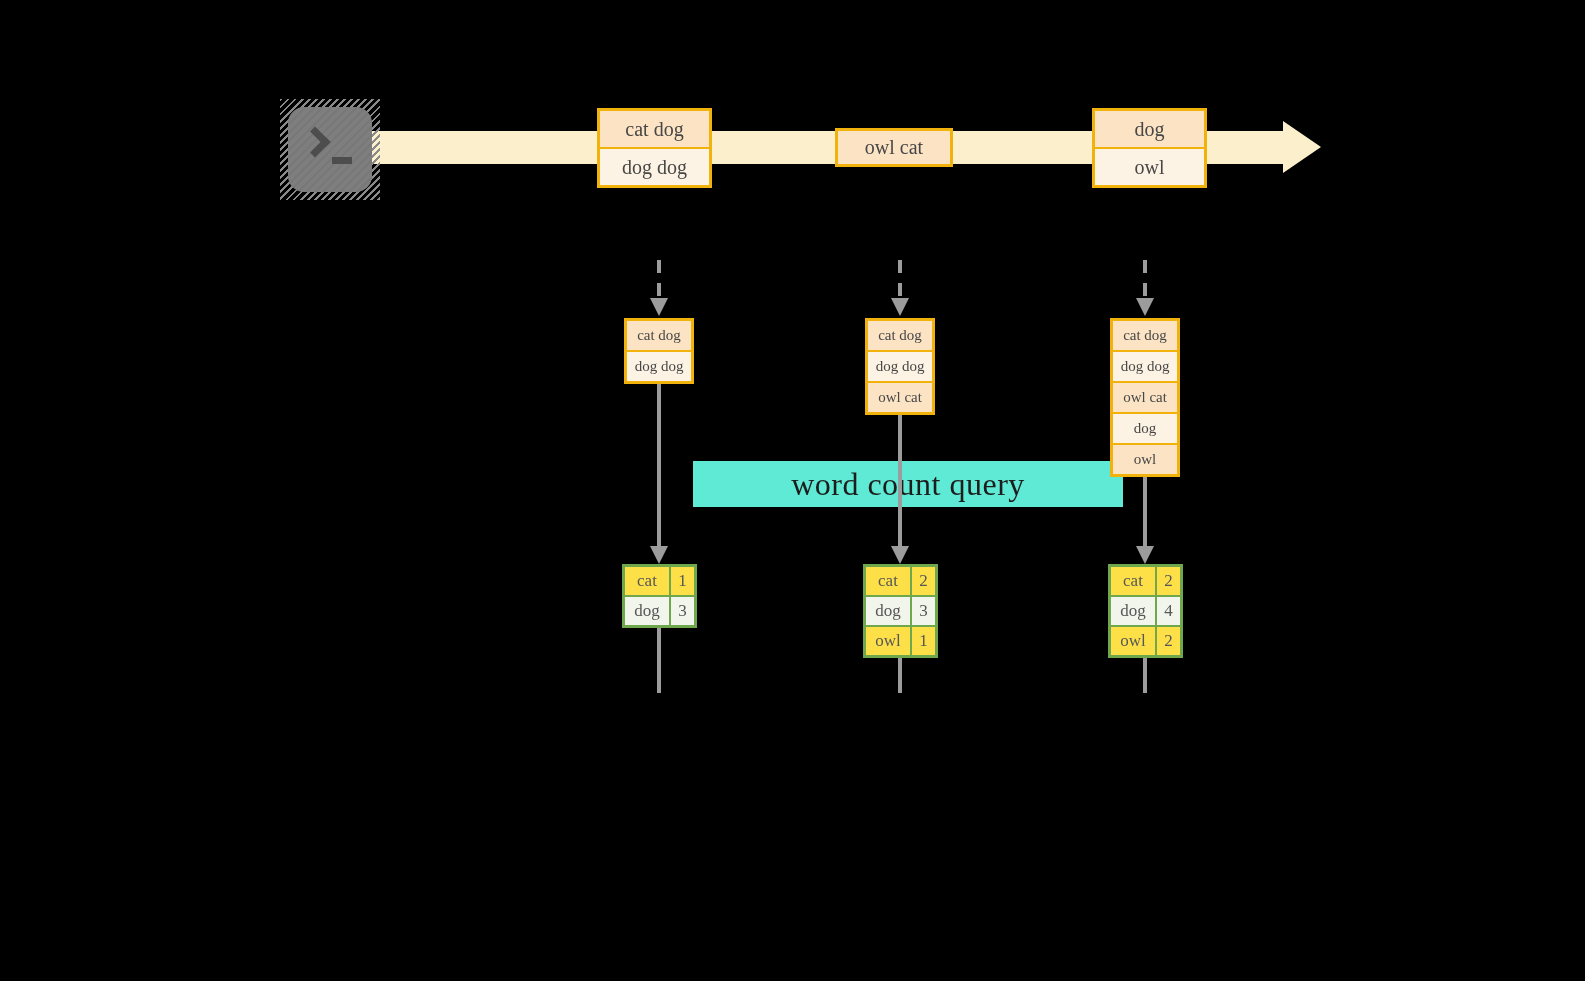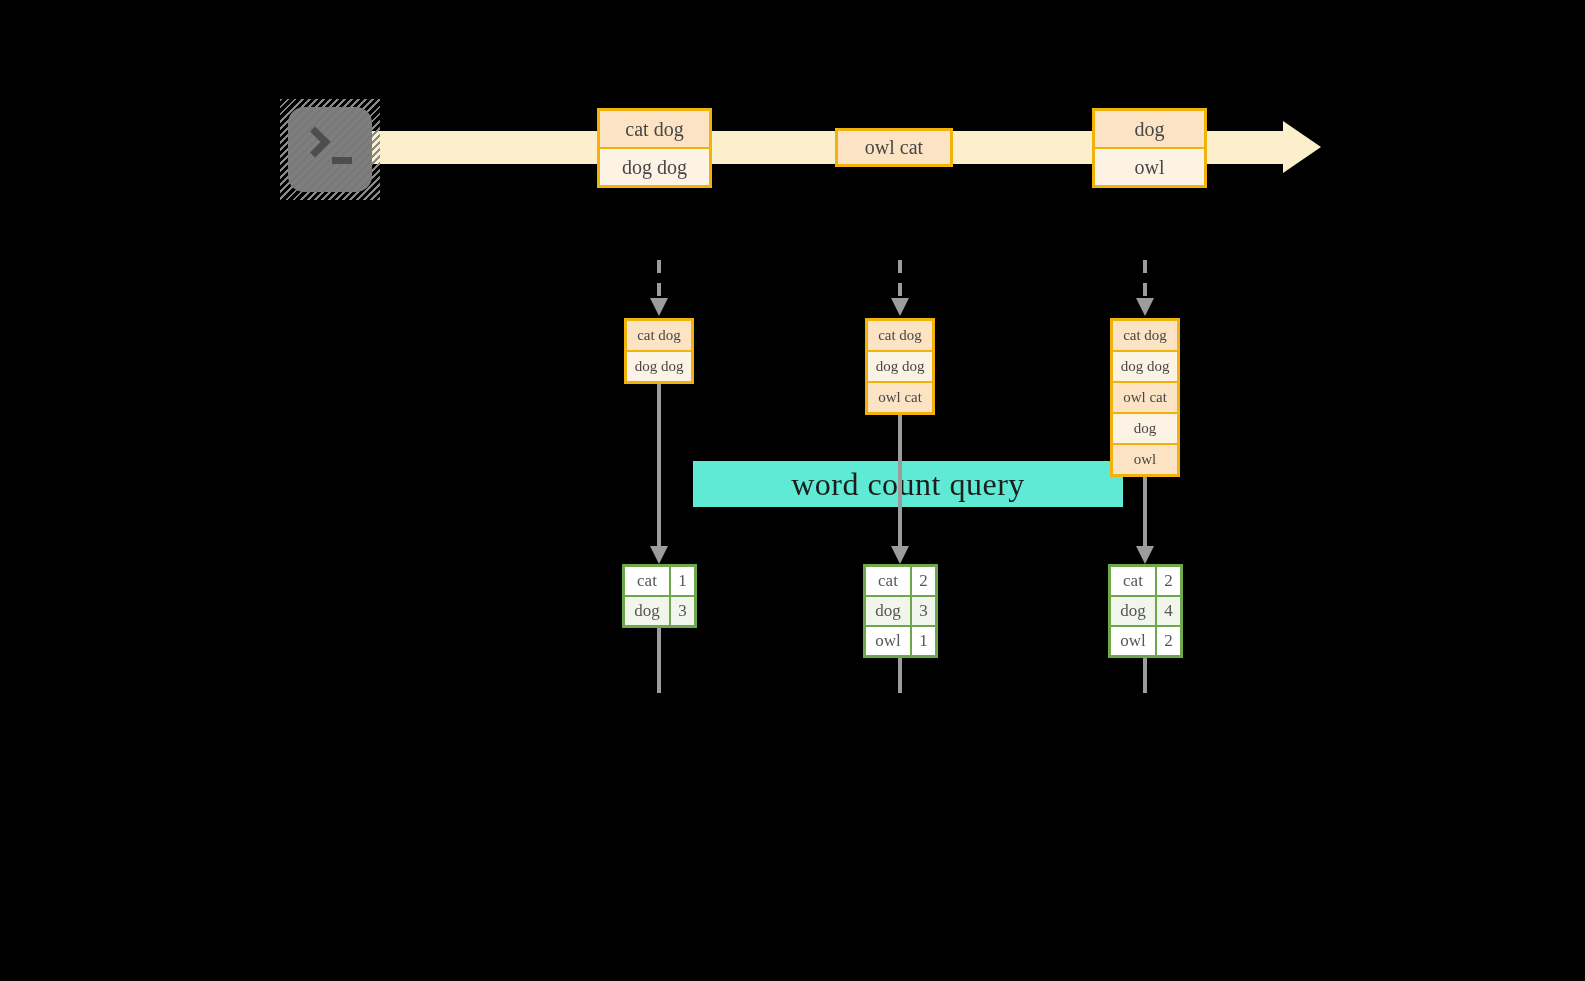--- a/index.html
+++ b/index.html
@@ -25,21 +25,21 @@
   .vdash{position:absolute;width:4px;z-index:3;
     background:repeating-linear-gradient(180deg,#9c9c9c 0 13px,transparent 13px 23px);}
   .ahead{position:absolute;width:0;height:0;z-index:6;
     border-left:9px solid transparent;border-right:9px solid transparent;border-top:18px solid #9c9c9c;}
   
   .banner{position:absolute;left:693px;top:461px;width:430px;height:46px;background:#5eead4;z-index:4;
     display:flex;align-items:center;justify-content:center;font-size:32px;color:#1d1d1d;letter-spacing:0.5px;}
   
   .gtable{position:absolute;display:grid;grid-template-columns:44px 23px;gap:2px;background:#6fa84c;padding:3px;z-index:6;}
   .gc{display:flex;align-items:center;justify-content:center;height:28px;font-size:17px;color:#575757;}
-  .g-dark{background:#ffffff;}
+  .g-dark{background:#fde047;}
   .g-light{background:#f2f5ec;}
   
   .term{position:absolute;z-index:2;}
   .term-hatch{position:absolute;inset:0;
     background:repeating-linear-gradient(135deg,#8a8a8a 0 2px,transparent 2px 5px);}
   .term-body{position:absolute;background:#7e7e7e;
     background-image:repeating-linear-gradient(135deg,rgba(0,0,0,0.05) 0 2px,transparent 2px 6px);}
   .term-lg .term-body{inset:8px;border-radius:16px;}
   .term-sm .term-body{inset:6px;border-radius:10px;}
   .chev{position:absolute;border-style:solid;border-color:#4d4d4d;transform:rotate(45deg);}

